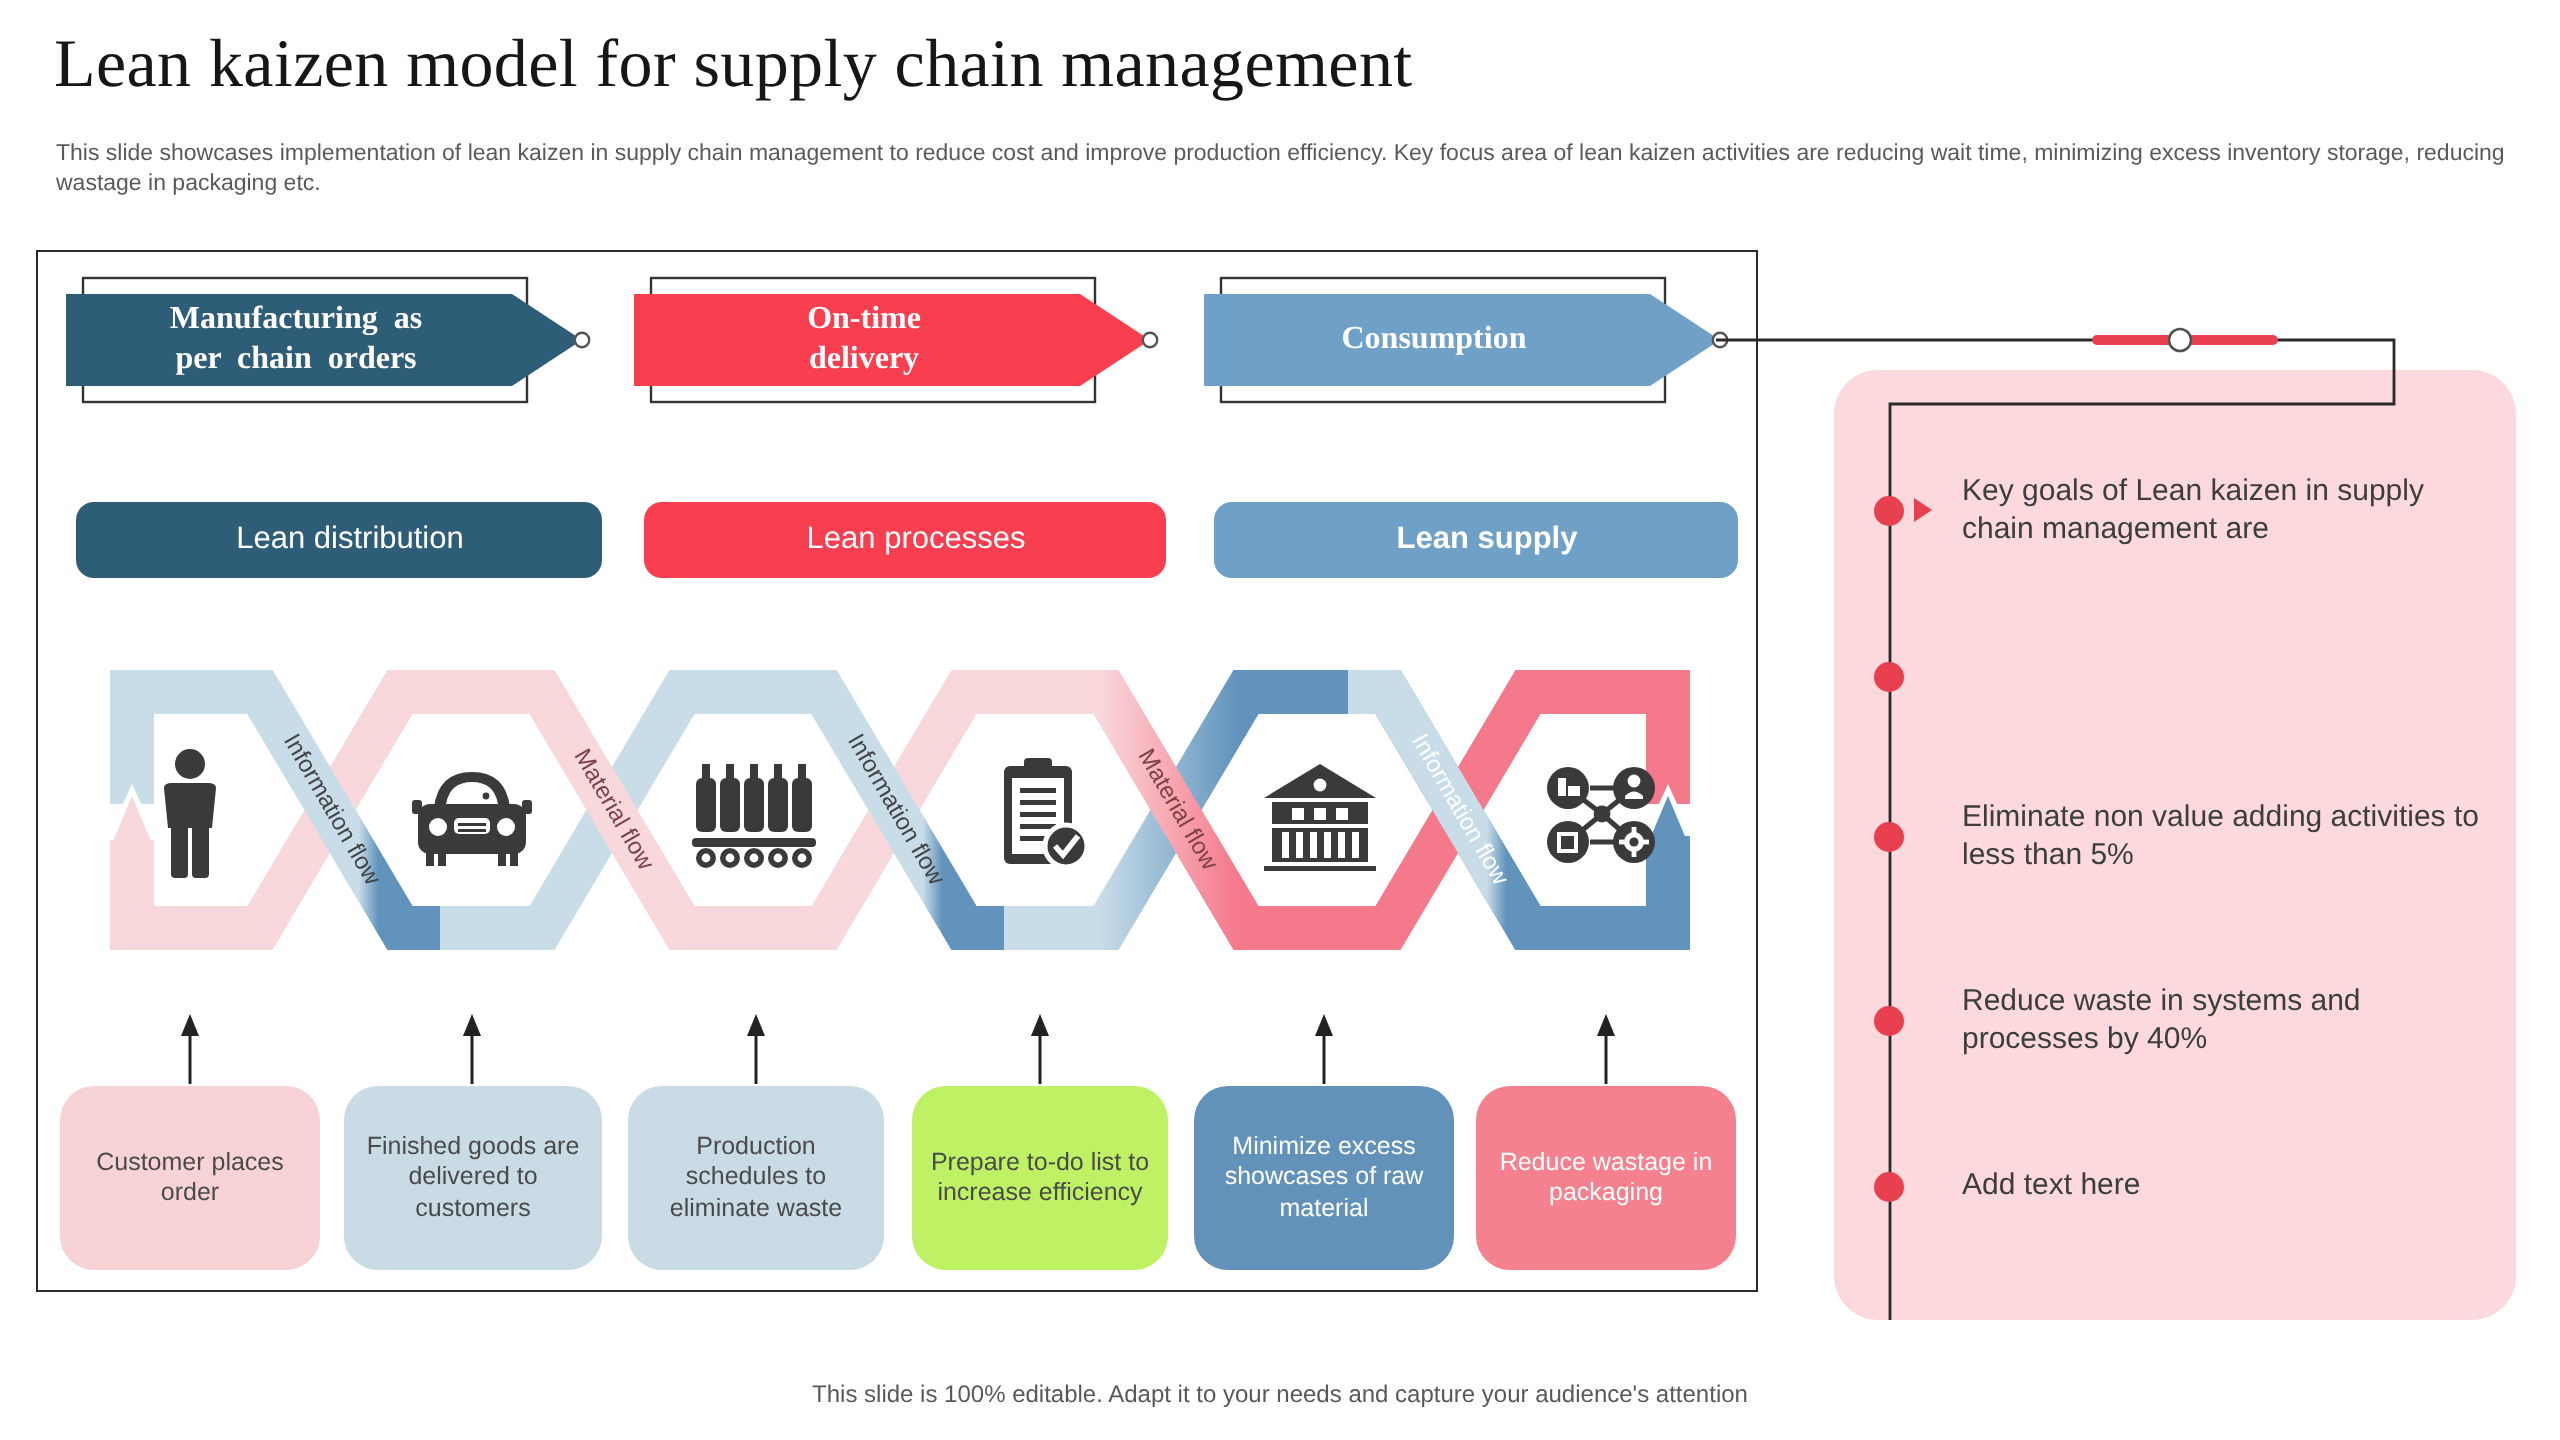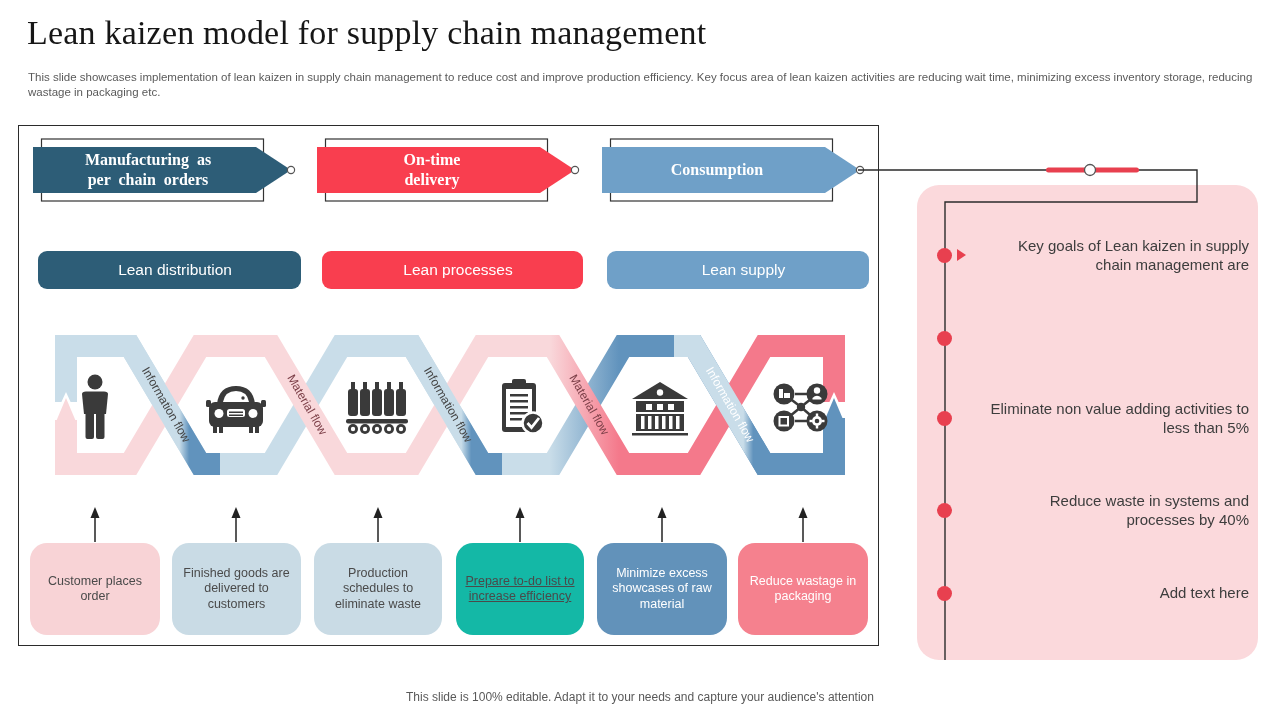--- a/index.html
+++ b/index.html
@@ -25,27 +25,27 @@
   
   .lean-btn{top:251px;height:38px;border-radius:9px;display:flex;align-items:center;
             justify-content:center;color:#fff;font-size:15.5px;padding-left:11px;}
 
   
   .pbox{top:543px;height:92px;border-radius:17px;display:flex;align-items:center;
         justify-content:center;text-align:center;font-size:12.5px;line-height:15.5px;
         padding:0 8px;box-sizing:border-box;color:#4a4a4a;}
   .pbox.pink{background:#f8d3d6;}
   .pbox.blue{background:#c9dbe5;}
-  .pbox.blue-lighter{background:#14b8a6;text-decoration:underline;}
+  .pbox.blue-lighter{background:#bef264;}
   .pbox.blue-strong{background:#6292ba;color:#fff;}
   .pbox.salmon{background:#f5818e;color:#fff;}
 
   
   .panel{left:917px;top:185px;width:341px;height:475px;border-radius:22px;z-index:1;}
-  .goal{z-index:6;width:268px;left:981px;font-size:15px;line-height:19px;color:#3d3d3d;text-align:right;}
+  .goal{z-index:6;width:268px;left:981px;font-size:15px;line-height:19px;color:#3d3d3d;}
   .bullet{z-index:6;width:15px;height:15px;border-radius:50%;left:937px;}
   .tri{z-index:6;left:957px;width:0;height:0;border-top:6px solid transparent;
        border-bottom:6px solid transparent;border-left:9px solid #e8404f;}
 
   .overlay{left:0;top:0;z-index:5;pointer-events:none;}
   .ribbon{left:50px;top:332px;}
   .footer{left:0;top:690px;width:1280px;text-align:center;font-size:12px;color:#595959;z-index:6;}
 </style>
 </head>
 <body>
@@ -83,21 +83,21 @@
     </svg>
     <div class="lbl">Consumption</div>
   </div>
 
   <div class="abs lean-btn" style="left: 38px; width: 252px; background: rgb(45, 93, 119);">
       <span>Lean distribution</span>
     </div>
   <div class="abs lean-btn" style="left: 322px; width: 250px; background: rgb(249, 62, 79);">
       <span>Lean processes</span>
     </div>
-  <div class="abs lean-btn" style="left: 607px; width: 251px; background: rgb(111, 160, 200);">
+  <div class="abs lean-btn" style="left: 607px; width: 251px; background: rgb(111, 160, 200); font-weight: bold;">
       <span>Lean supply</span>
     </div>
 
   <svg class="abs ribbon" width="800" height="146" viewBox="0 0 800 146">
     <defs>
       <linearGradient id="gb" gradientUnits="objectBoundingBox" x1="0" y1="0" x2="1" y2="0">
         <stop offset="0" stop-color="#c9dde9"></stop>
           <stop offset="0.63" stop-color="#c9dde9"></stop>
         <stop offset="0.72" stop-color="#6193bd"></stop>
           <stop offset="1" stop-color="#6193bd"></stop>

